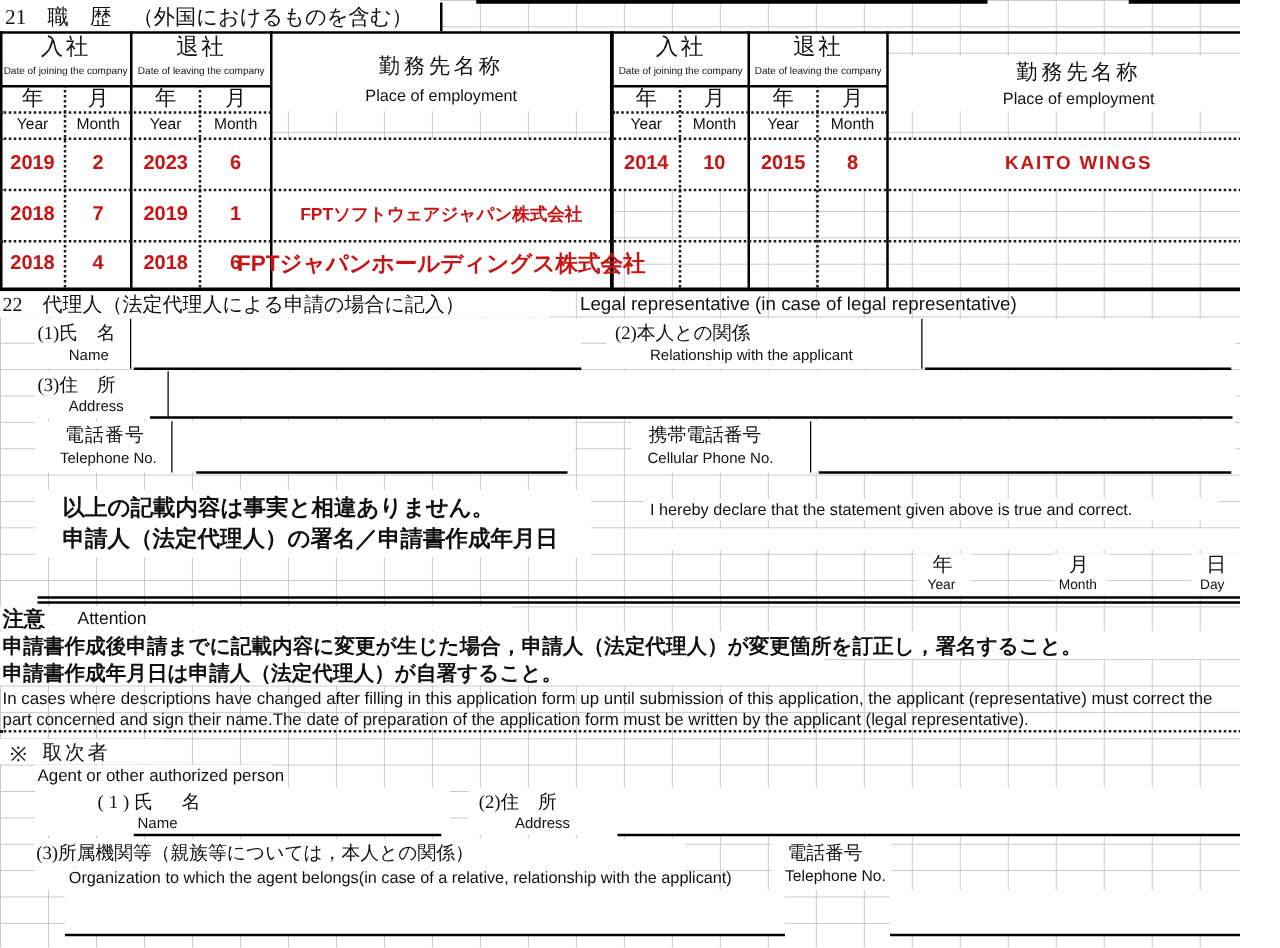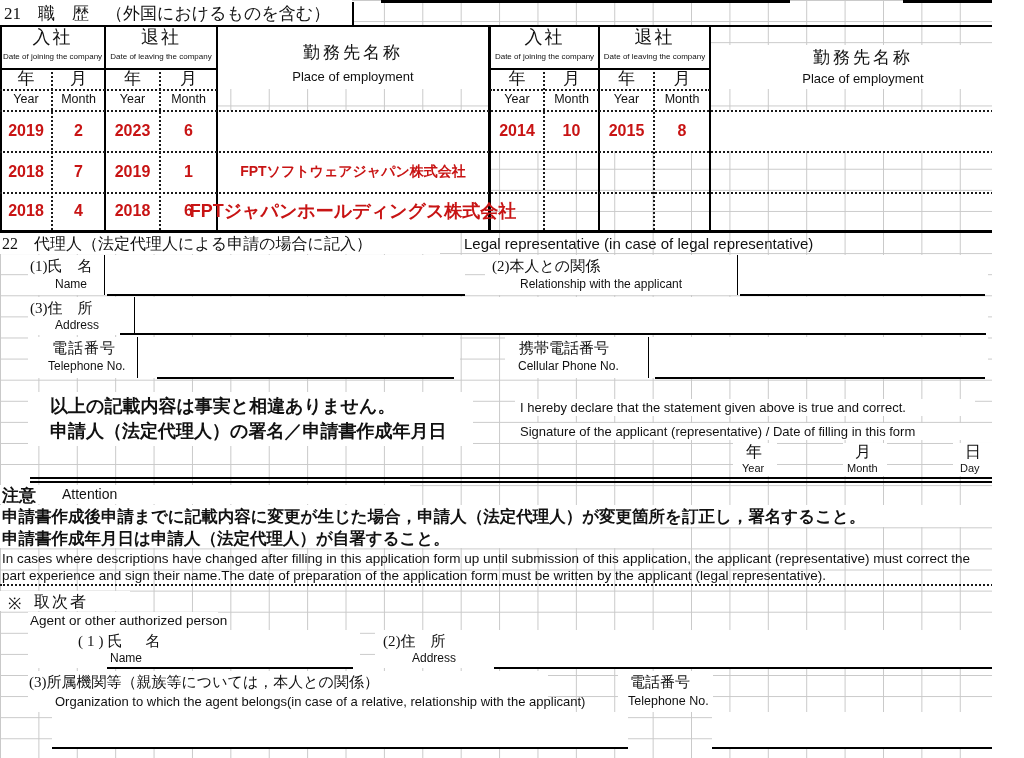--- a/index.html
+++ b/index.html
@@ -105,20 +105,21 @@
   <div class="abs c en red" style="left:0;top:192px;width:52px;height:38px;font-size:16px;">2018</div>
   <div class="abs c en red" style="left:52px;top:192px;width:53px;height:38px;font-size:16px;">4</div>
   <div class="abs c en red" style="left:105px;top:192px;width:55px;height:38px;font-size:16px;">2018</div>
   <div class="abs c en red" style="left:160px;top:192px;width:57px;height:38px;font-size:16px;">6</div>
   <div class="abs c en red nw" style="left:217px;top:192px;width:272px;height:38px;font-size:18px;">FPTジャパンホールディングス株式会社</div>
 
   <div class="abs c en red" style="left:490px;top:110px;width:54px;height:41px;font-size:16px;">2014</div>
   <div class="abs c en red" style="left:544px;top:110px;width:55px;height:41px;font-size:16px;">10</div>
   <div class="abs c en red" style="left:599px;top:110px;width:55px;height:41px;font-size:16px;">2015</div>
   <div class="abs c en red" style="left:654px;top:110px;width:56px;height:41px;font-size:16px;">8</div>
+  <div class="abs c en red nw" style="left:710px;top:110px;width:306px;height:41px;font-size:15px;letter-spacing:1.5px;">KAITO WINGS</div>
   <div class="abs c" style="left:490px;top:151px;width:526px;height:42px;"></div>
   <div class="abs c" style="left:490px;top:192px;width:526px;height:38px;"></div>
 
   <div class="abs white" style="left:0;top:233px;width:440px;height:21px;"></div>
   <div class="abs jp nw" style="left:2px;top:234px;font-size:16px;">22　代理人（法定代理人による申請の場合に記入）</div>
   <div class="abs en nw" style="left:464px;top:235px;font-size:15px;">Legal representative (in case of legal representative)</div>
 
   <div class="abs white" style="left:28px;top:255px;width:437px;height:40px;"></div>
   <div class="abs jp nw" style="left:30px;top:257px;font-size:15px;">(1)氏　名</div>
   <div class="abs en nw" style="left:55px;top:277px;font-size:12px;">Name</div>
@@ -148,21 +149,20 @@
   <div class="abs en nw" style="left:518px;top:359px;font-size:12px;">Cellular Phone No.</div>
   <div class="abs ln" style="left:648px;top:337px;width:1px;height:41px;"></div>
   <div class="abs ln" style="left:655px;top:377px;width:330px;height:1.5px;"></div>
 
   <div class="abs white" style="left:28px;top:392px;width:445px;height:54px;"></div>
   <div class="abs en b nw" style="left:50px;top:394px;font-size:18px;">以上の記載内容は事実と相違ありません。</div>
   <div class="abs en b nw" style="left:50px;top:419px;font-size:18px;">申請人（法定代理人）の署名／申請書作成年月日</div>
   <div class="abs white" style="left:515px;top:399px;width:460px;height:17px;"></div>
   <div class="abs white" style="left:515px;top:423px;width:470px;height:17px;"></div>
   <div class="abs en nw" style="left:520px;top:400px;font-size:13px;">I hereby declare that the statement given above is true and correct.</div>
-  <div class="abs en nw" style="left:520px;top:424px;font-size:13px;">Signature of the applicant (representative) / Date of filling in this form</div>
 
   <div class="abs white" style="left:733px;top:443px;width:44px;height:33px;"></div>
   <div class="abs white" style="left:843px;top:443px;width:44px;height:33px;"></div>
   <div class="abs white" style="left:953px;top:443px;width:44px;height:33px;"></div>
   <div class="abs jp nw" style="left:746px;top:442px;font-size:16px;">年</div>
   <div class="abs en nw" style="left:742px;top:462px;font-size:11px;">Year</div>
   <div class="abs jp nw" style="left:855px;top:442px;font-size:16px;">月</div>
   <div class="abs en nw" style="left:847px;top:462px;font-size:11px;">Month</div>
   <div class="abs jp nw" style="left:965px;top:442px;font-size:16px;">日</div>
   <div class="abs en nw" style="left:960px;top:462px;font-size:11px;">Day</div>
@@ -170,21 +170,21 @@
   <div class="abs ln" style="left:30px;top:481px;width:982px;height:1.5px;"></div>
 
   <div class="abs white" style="left:0;top:485px;width:410px;height:19px;"></div>
   <div class="abs en b nw" style="left:2px;top:484px;font-size:17px;">注意</div>
   <div class="abs en nw" style="left:62px;top:486px;font-size:14px;">Attention</div>
   <div class="abs white" style="left:0;top:505px;width:1010px;height:22px;"></div>
   <div class="abs white" style="left:0;top:527px;width:660px;height:21px;"></div>
   <div class="abs en b nw" style="left:2px;top:506px;font-size:16.5px;">申請書作成後申請までに記載内容に変更が生じた場合，申請人（法定代理人）が変更箇所を訂正し，署名すること。</div>
   <div class="abs en b nw" style="left:2px;top:528px;font-size:16.5px;">申請書作成年月日は申請人（法定代理人）が自署すること。</div>
   <div class="abs en nw" style="left:2px;top:551px;font-size:13.5px;">In cases where descriptions have changed after filling in this application form up until submission of this application, the applicant (representative) must correct the</div>
-  <div class="abs en nw" style="left:2px;top:568px;font-size:13.5px;">part experience and sign their name.The date of preparation of the application form must be written by the applicant (legal representative).</div>
+  <div class="abs en nw" style="left:2px;top:568px;font-size:13.5px;">part concerned and sign their name.The date of preparation of the application form must be written by the applicant (legal representative).</div>
   <div class="abs dh" style="left:0;top:584px;width:1012px;border-top-width:2px;"></div>
 
   <div class="abs ln" style="left:1011px;top:592px;width:1.5px;height:166px;"></div>
   <div class="abs white" style="left:0;top:591px;width:130px;height:20px;"></div>
   <div class="abs jp nw" style="left:8px;top:592px;font-size:16px;">※</div>
   <div class="abs jp nw" style="left:34px;top:592px;font-size:16px;letter-spacing:2px;">取次者</div>
   <div class="abs white" style="left:28px;top:612px;width:190px;height:18px;"></div>
   <div class="abs en nw" style="left:30px;top:613px;font-size:13.5px;">Agent or other authorized person</div>
 
   <div class="abs white" style="left:28px;top:630px;width:332px;height:38px;"></div>

